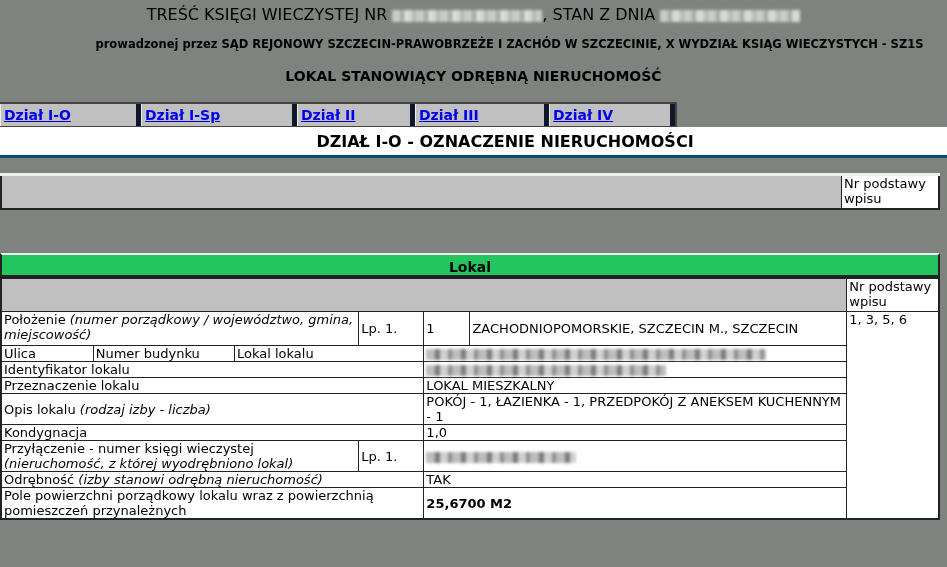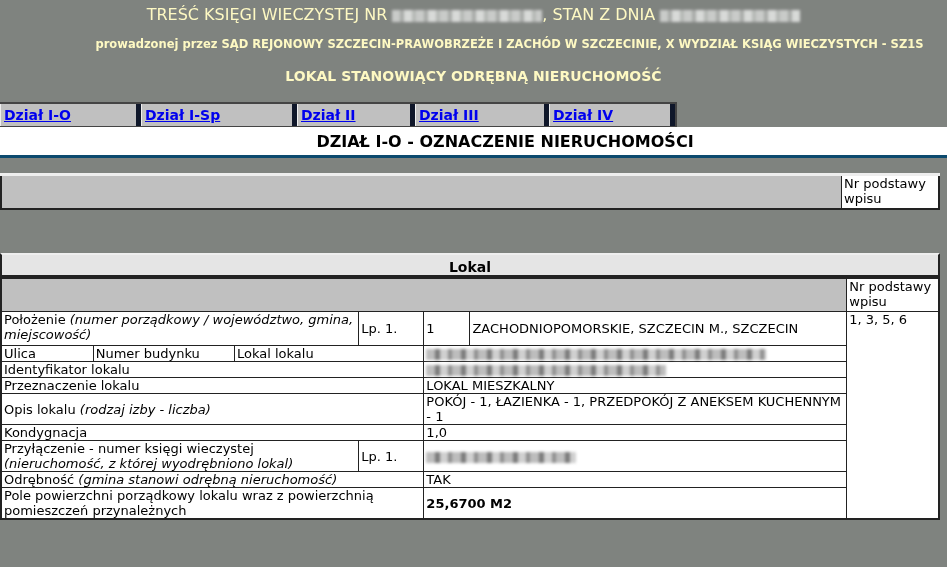--- a/index.html
+++ b/index.html
@@ -1,33 +1,33 @@
 <!DOCTYPE html>
 <html><head>
 <meta charset="utf-8">
 <style>
   html,body{margin:0;padding:0;}
   body{width:947px;height:567px;overflow:hidden;background:#7f837f;font-family:"DejaVu Sans","Liberation Sans",sans-serif;color:#000;position:relative;}
-  .hdr{position:absolute;left:0;width:947px;text-align:center;color:#fef9c3;}
+  .hdr{position:absolute;left:0;width:947px;text-align:center;color:#000000;}
   .h1{top:5px;font-size:16px;}
   .h2{top:37px;font-size:11.5px;font-weight:bold;padding-left:36px;}
   .h3{top:68px;font-size:14px;font-weight:bold;}
   .blur{display:inline-block;height:12px;vertical-align:middle;background:repeating-linear-gradient(90deg,#c9cbc9 0 8px,#a7aaa7 8px 12px,#d8dad8 12px 20px,#b5b8b5 20px 24px);filter:blur(1.5px);}
   .blurdark{display:inline-block;height:11px;vertical-align:middle;background:repeating-linear-gradient(90deg,#bdbdbd 0 9px,#7a7a7a 9px 14px,#d0d0d0 14px 22px,#8f8f8f 22px 26px);filter:blur(1.5px);}
   .tabs{position:absolute;top:102px;left:0;display:flex;border:2px solid #444;border-left:none;background:#c0c0c0;height:22px;}
   .tab{border-right:5px solid #0f172a;border-left:1px solid #eee;height:22px;line-height:22px;padding-left:3px;font-weight:bold;font-size:14px;}
   .tab a{color:#0000ee;text-decoration:underline;}
   .sect{position:absolute;top:127px;left:0;width:938px;height:28px;background:#fff;border-bottom:3px solid #0c4a6e;border-right:2px solid #333;text-align:center;font-weight:bold;font-size:16px;line-height:30px;padding-left:36px;}
   table{border-collapse:collapse;position:absolute;left:0;background:#fff;font-size:13px;}
   td{border:1px solid #222;padding:0 2px;vertical-align:top;line-height:15px;margin-top:43px;}
   .g{background:#c0c0c0;}
   .b{font-weight:bold;}
   .i{font-style:italic;}
   .t1{top:173px;width:940px;border:2px solid #222;border-top:3px solid #eee;}
-  .cap{top:253px;width:940px;height:24px;border:2px solid #222;border-top:2px solid #eee;text-align:center;font-weight:bold;font-size:14px;line-height:24px;background:#e5e5e5;position:absolute;left:0;box-sizing:border-box;}
+  .cap{top:253px;width:940px;height:24px;border:2px solid #222;border-top:2px solid #eee;text-align:center;font-weight:bold;font-size:14px;line-height:24px;background:#22c55e;position:absolute;left:0;box-sizing:border-box;}
   .t2{top:277px;width:940px;border:2px solid #222;}
   .mid{vertical-align:middle;}
 </style>
 </head>
 <body>
 
 <div class="hdr h1">
   <span>TREŚĆ KSIĘGI WIECZYSTEJ NR</span>
   <span class="blur" style="width:150px"></span><span>, STAN Z DNIA</span>
   <span class="blur" style="width:140px"></span>
@@ -99,21 +99,21 @@
   <tr>
     <td colspan="4">Kondygnacja</td>
     <td colspan="2">1,0</td>
   </tr>
   <tr>
     <td colspan="3"><span>Przyłączenie - numer księgi wieczystej</span><br><span class="i">(nieruchomość, z której wyodrębniono lokal)</span></td>
     <td class="mid">Lp. 1.</td>
     <td colspan="2" class="mid"><span class="blurdark" style="width:150px"></span></td>
   </tr>
   <tr>
-    <td colspan="4"><span>Odrębność</span> <span class="i">(gmina stanowi odrębną nieruchomość)</span></td>
+    <td colspan="4"><span>Odrębność</span> <span class="i">(izby stanowi odrębną nieruchomość)</span></td>
     <td colspan="2">TAK</td>
   </tr>
   <tr>
     <td colspan="4">Pole powierzchni porządkowy lokalu wraz z powierzchnią pomieszczeń przynależnych</td>
     <td colspan="2" class="b mid">25,6700 M2</td>
   </tr>
 </tbody>
   </table>
 
 </body></html>

